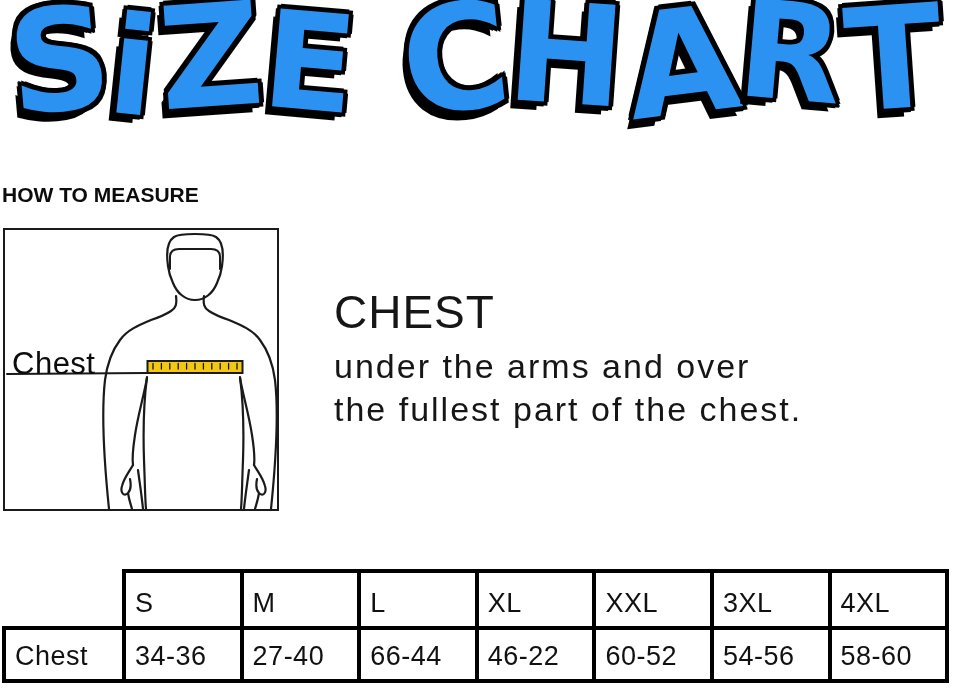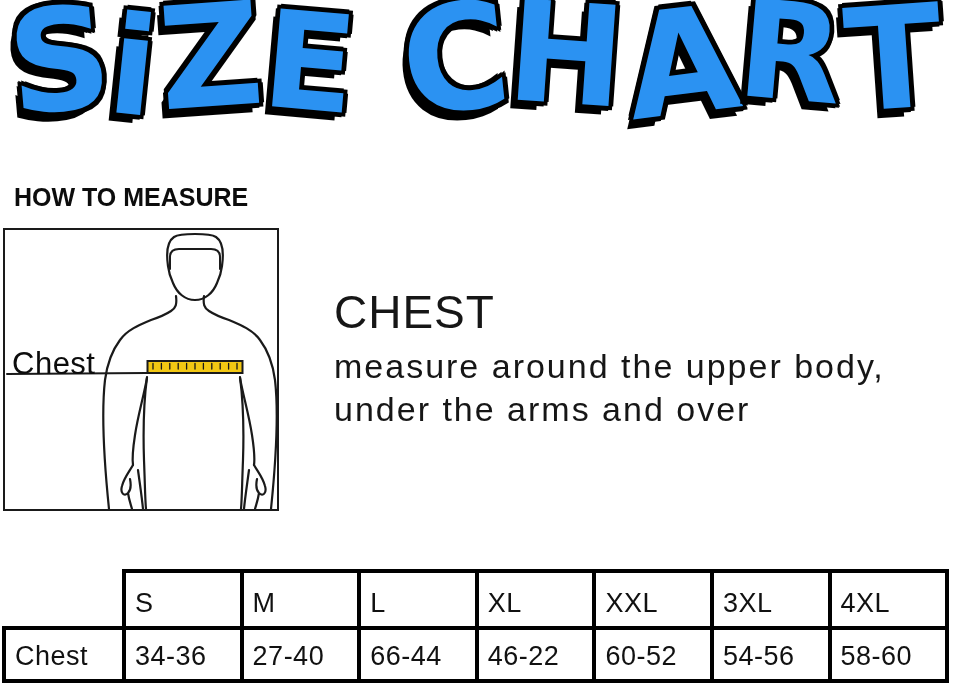--- a/index.html
+++ b/index.html
@@ -28,22 +28,22 @@
     paint-order: stroke fill;
     text-shadow:
       -5px 0 0 #000, 5px 0 0 #000, 0 -5px 0 #000, 0 5px 0 #000,
       -4px -4px 0 #000, 4px -4px 0 #000, -4px 4px 0 #000, 4px 4px 0 #000,
       -7px 9px 0 #000;
   }
   .title-wrap .sp { display: inline-block; width: 52px; }
 
   
   .htm-heading {
-    position: absolute; left: 14px; top: 183px;
-    font-size: 25px; font-weight: bold; letter-spacing: 0px; color: #0c0c0c;
+    position: absolute; left: 2px; top: 183px;
+    font-size: 21px; font-weight: bold; letter-spacing: 0px; color: #0c0c0c;
   }
 
   
   .diagram-box {
     position: absolute; left: 3px; top: 228px;
     width: 276px; height: 283px;
     border: 2px solid #1a1a1a; background: #fff;
   }
   .diagram-box svg { display: block; width: 272px; height: 279px; }
   .chest-label {
@@ -126,22 +126,22 @@
       <rect x="142.5" y="131" width="95" height="12" fill="#F3C813" stroke-width="2"></rect>
       <path stroke-width="1.3" d="M 148 133.5 V 139 M 156.4 133.5 V 139 M 164.8 133.5 V 139 M 173.2 133.5 V 139
                M 181.6 133.5 V 139 M 190 133.5 V 139 M 198.4 133.5 V 139 M 206.8 133.5 V 139
                M 215.2 133.5 V 139 M 223.6 133.5 V 139 M 232 133.5 V 139"></path>
     </svg>
   </div>
   <div class="chest-label">Chest</div>
 
   <div class="chest-section">
     <div class="chest-heading">CHEST</div>
-    <div class="chest-line">measure around the upper body,</div>
     <div class="chest-line">under the arms and over</div>
+    <div class="chest-line">the fullest part of the chest.</div>
   </div>
 
   <table class="size-table">
     <colgroup>
       <col class="col-first">
       <col class="col-size">
         <col class="col-size">
         <col class="col-size">
         <col class="col-size">
       <col class="col-size">

